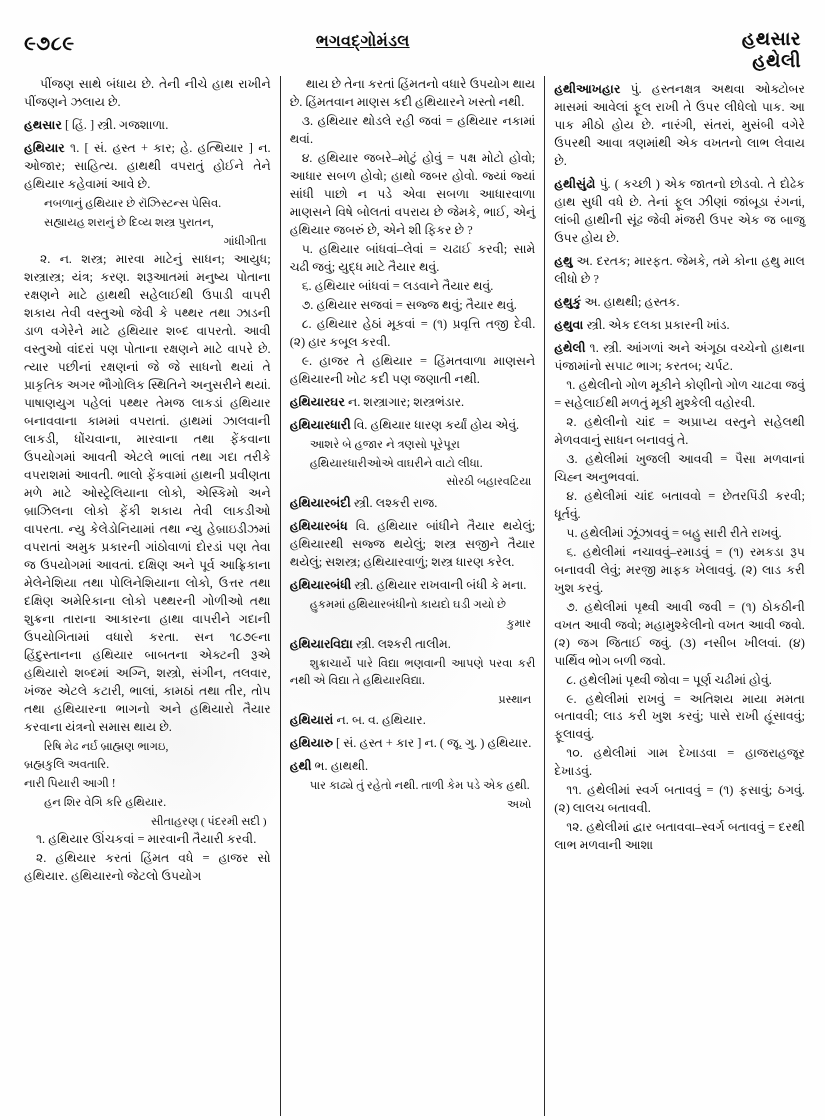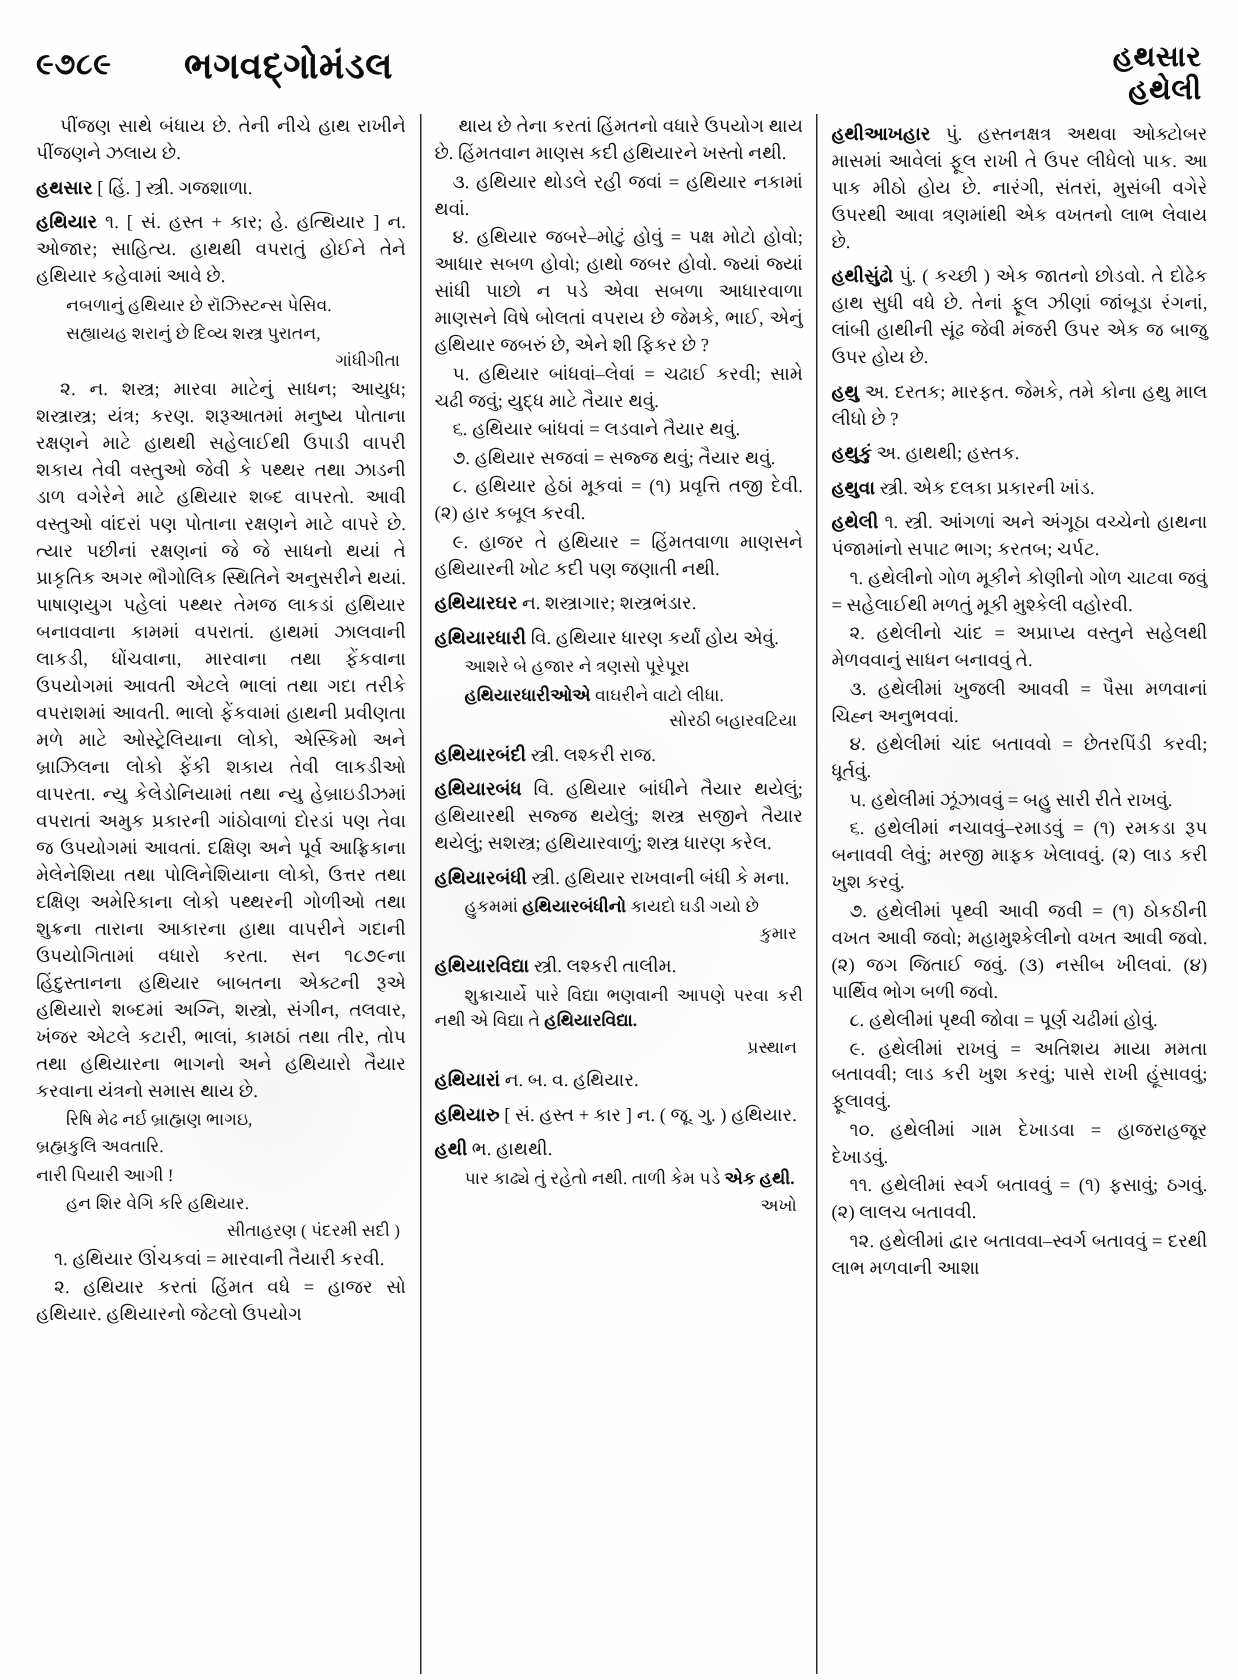--- a/index.html
+++ b/index.html
@@ -39,24 +39,26 @@
   }
   .folio{
     font-weight:bold;
     font-size:20px;
     letter-spacing:.5px;
     padding-top:14px;
     padding-left:10px;
   }
   .booktitle{
     font-weight:bold;
-    font-size:24px;
+    font-size:16px;
     padding-top:14px;
     letter-spacing:.3px;
     flex:1;
+    text-align:center;
+    text-decoration:underline;
   }
   .guide{
     text-align:right;
     padding-right:10px;
     padding-top:10px;
     min-width:150px;
   }
   .guide div{
     font-weight:bold;
     font-size:19px;
@@ -82,21 +84,21 @@
     hyphens:none;
     overflow:hidden;
   }
   .col.c1{padding-left:10px;}
   .col.c2{border-left:1px solid #2b2b2b;border-right:1px solid #2b2b2b;}
   .col.c3{padding-right:6px;}
 
   p{margin:0 0 1px 0;}
   .entry{margin-top:5px;}
   .hw{font-weight:bold;}
-  .bold{font-weight:bold;margin-top:14px;}
+  .bold{font-weight:normal;margin-top:14px;}
   .ind{text-indent:16px;}
   .sense{text-indent:12px;margin-top:1px;}
   .quote{
     text-indent:20px;
     font-size:11.6px;
     margin-top:2px;
   }
   .quote-ctr{
     text-align:left;
     font-size:11.6px;

